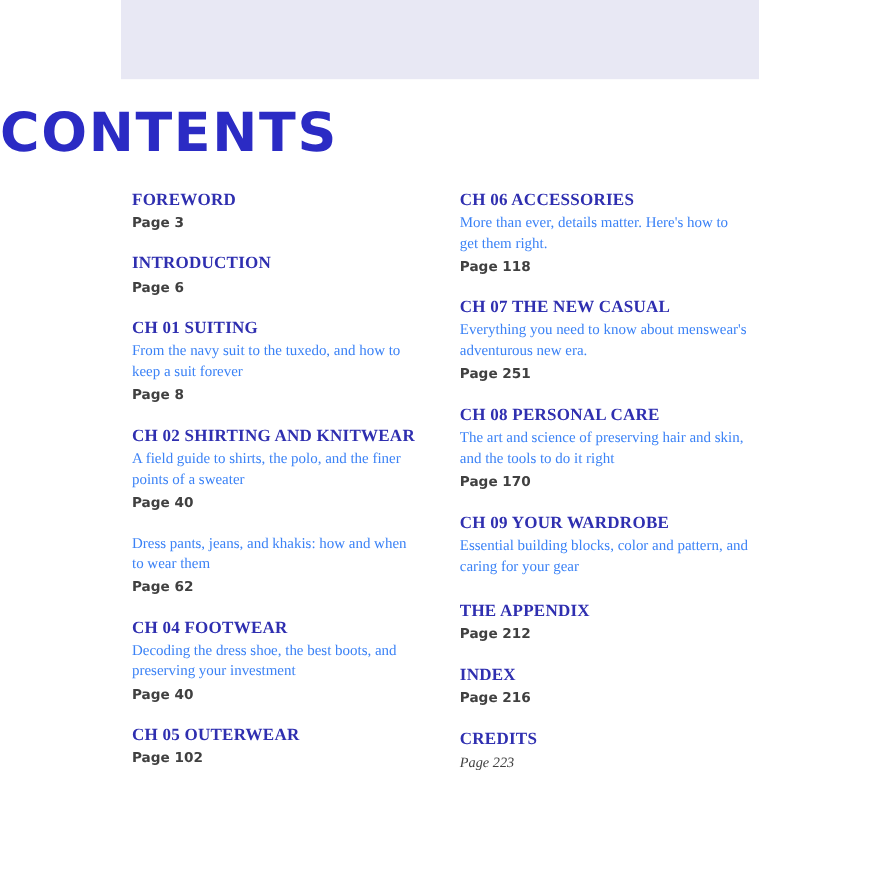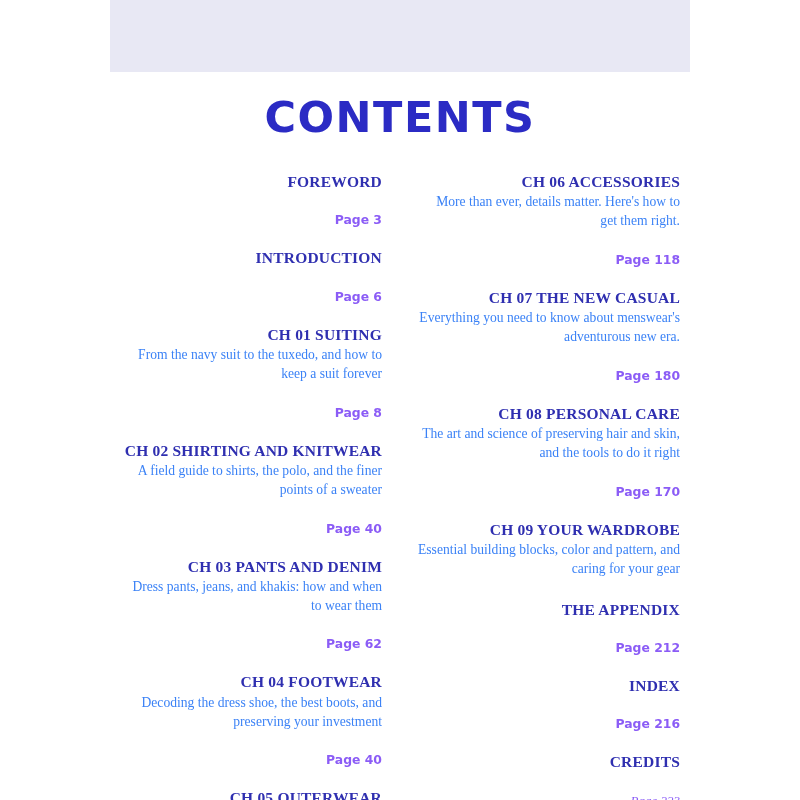--- a/index.html
+++ b/index.html
@@ -26,40 +26,39 @@
     top: 0;
     width: 580px;
     height: 72px;
     background: #e8e8f4;
   }
   .title {
     position: absolute;
     left: 0;
     top: 92px;
     width: 800px;
-    text-align: center;
     font-family: "DejaVu Sans", sans-serif;
     font-weight: bold;
-    font-size: 43px;
+    font-size: 49px;
     letter-spacing: 1.5px;
     color: #2b2bc4;
   }
   .columns {
     position: absolute;
     left: 120px;
     top: 172px;
     width: 560px;
     display: flex;
     gap: 36px;
   }
   .col {
     width: 262px;
   }
   .entry {
-    text-align: right;
+    text-align: left;
     margin-bottom: 21px;
   }
   .entry-title {
     font-family: "Liberation Serif", serif;
     font-size: 15.5px;
     font-weight: bold;
     color: #2f2fb0;
     letter-spacing: 0.2px;
     line-height: 1.25;
   }
@@ -67,22 +66,22 @@
     font-family: "Liberation Serif", serif;
     font-size: 13.6px;
     color: #3b82f6;
     line-height: 1.38;
     margin-top: 2px;
   }
   .entry-page {
     font-family: "DejaVu Sans", sans-serif;
     font-size: 12.4px;
     font-weight: bold;
-    color: #8b5cf6;
-    margin-top: 21px;
+    color: #404040;
+    margin-top: 3px;
   }
   .entry-page.serif {
     font-family: "Liberation Serif", serif;
     font-style: italic;
     font-size: 13px;
     font-weight: normal;
   }
 </style>
 </head>
 <body>
@@ -113,21 +112,20 @@
         <div class="entry-page">Page 8</div>
       </div>
 
       <div class="entry">
         <div class="entry-title">CH 02 SHIRTING AND KNITWEAR</div>
         <div class="entry-desc">A field guide to shirts, the polo, and the finer points of a sweater</div>
         <div class="entry-page">Page 40</div>
       </div>
 
       <div class="entry">
-        <div class="entry-title">CH 03 PANTS AND DENIM</div>
         <div class="entry-desc">Dress pants, jeans, and khakis: how and when to wear them</div>
         <div class="entry-page">Page 62</div>
       </div>
 
       <div class="entry">
         <div class="entry-title">CH 04 FOOTWEAR</div>
         <div class="entry-desc">Decoding the dress shoe, the best boots, and preserving your investment</div>
         <div class="entry-page">Page 40</div>
       </div>
 
@@ -142,21 +140,21 @@
 
       <div class="entry">
         <div class="entry-title">CH 06 ACCESSORIES</div>
         <div class="entry-desc">More than ever, details matter. Here's how to get them right.</div>
         <div class="entry-page">Page 118</div>
       </div>
 
       <div class="entry">
         <div class="entry-title">CH 07 THE NEW CASUAL</div>
         <div class="entry-desc">Everything you need to know about menswear's adventurous new era.</div>
-        <div class="entry-page">Page 180</div>
+        <div class="entry-page">Page 251</div>
       </div>
 
       <div class="entry">
         <div class="entry-title">CH 08 PERSONAL CARE</div>
         <div class="entry-desc">The art and science of preserving hair and skin, and the tools to do it right</div>
         <div class="entry-page">Page 170</div>
       </div>
 
       <div class="entry">
         <div class="entry-title">CH 09 YOUR WARDROBE</div>

